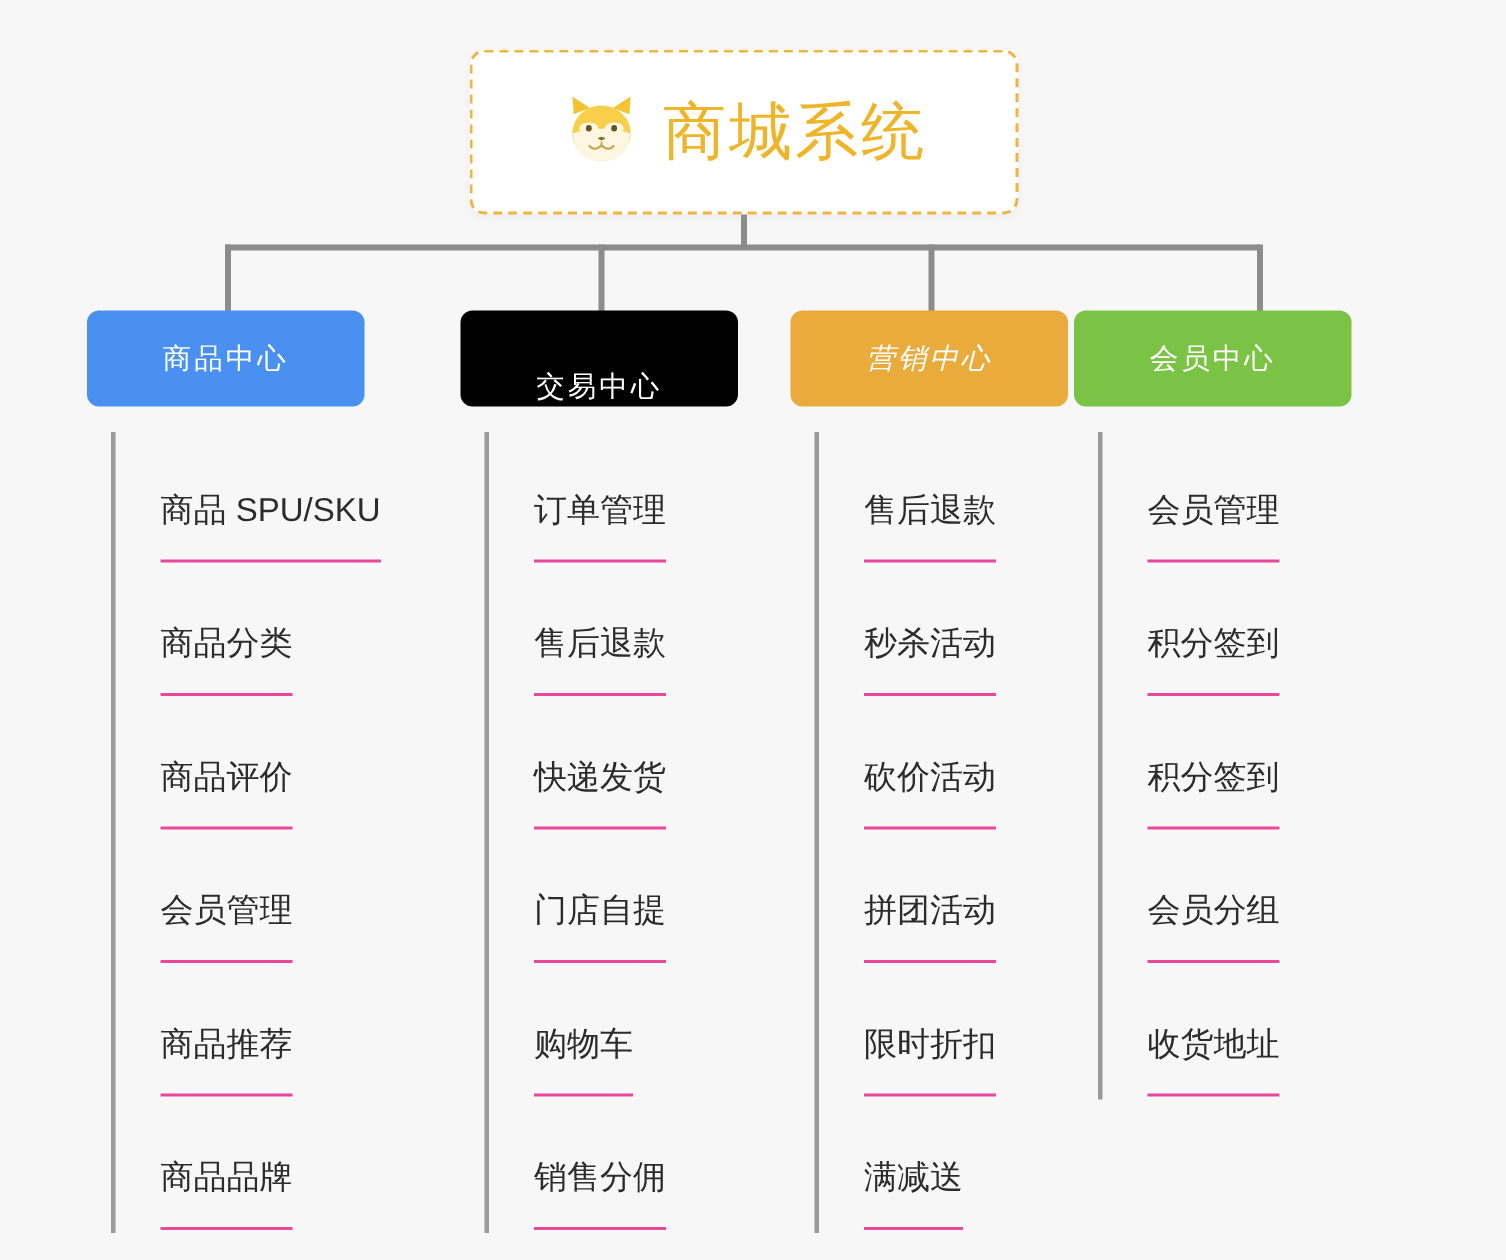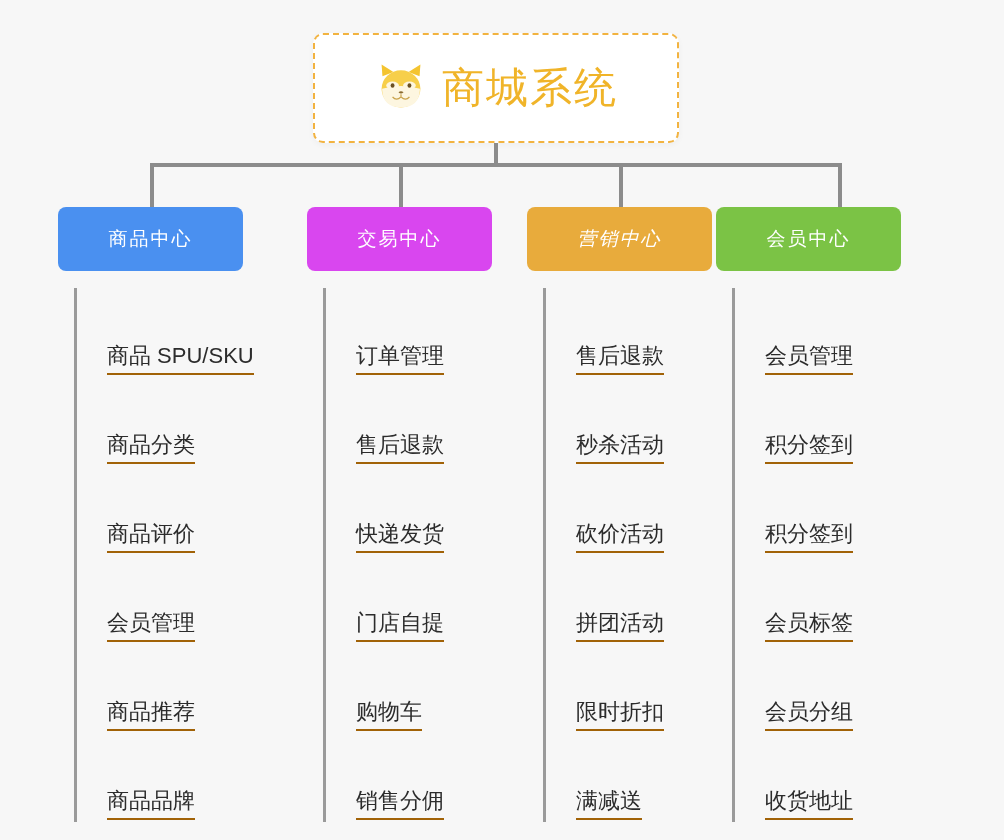--- a/index.html
+++ b/index.html
@@ -63,22 +63,22 @@
     display:flex;
     align-items:flex-end;
     padding-left:30px;
     padding-bottom:2px;
   }
   .item-label {
     font-size:22px;
     color:#2c2c2c;
     white-space:nowrap;
     line-height:1.25;
-    padding-bottom:4px;
-    border-bottom:2px solid #a16207;
+    padding-bottom:20px;
+    border-bottom:2px solid #ec4899;
   }
 </style>
 </head>
 <body>
 
 <div id="root">
 
   <div class="title-card">
     <div class="title-inner">
       <span>
@@ -135,21 +135,21 @@
       <div class="item">
           <span class="item-label">商品推荐</span>
         </div>
       <div class="item">
           <span class="item-label">商品品牌</span>
         </div>
     </div>
   </div>
 
   <div class="col" style="left:307px; width:185px;">
-    <div class="cat-box" style="background:#d946ef;">
+    <div class="cat-box" style="background:#000000;align-items:flex-end;">
       <span>交易中心</span>
     </div>
     <div class="items">
       <div class="item">
           <span class="item-label">订单管理</span>
         </div>
       <div class="item">
           <span class="item-label">售后退款</span>
         </div>
       <div class="item">
@@ -201,23 +201,20 @@
       <div class="item">
           <span class="item-label">会员管理</span>
         </div>
       <div class="item">
           <span class="item-label">积分签到</span>
         </div>
       <div class="item">
           <span class="item-label">积分签到</span>
         </div>
       <div class="item">
-          <span class="item-label">会员标签</span>
-        </div>
-      <div class="item">
           <span class="item-label">会员分组</span>
         </div>
       <div class="item">
           <span class="item-label">收货地址</span>
         </div>
     </div>
   </div>
 
 </div>
 

